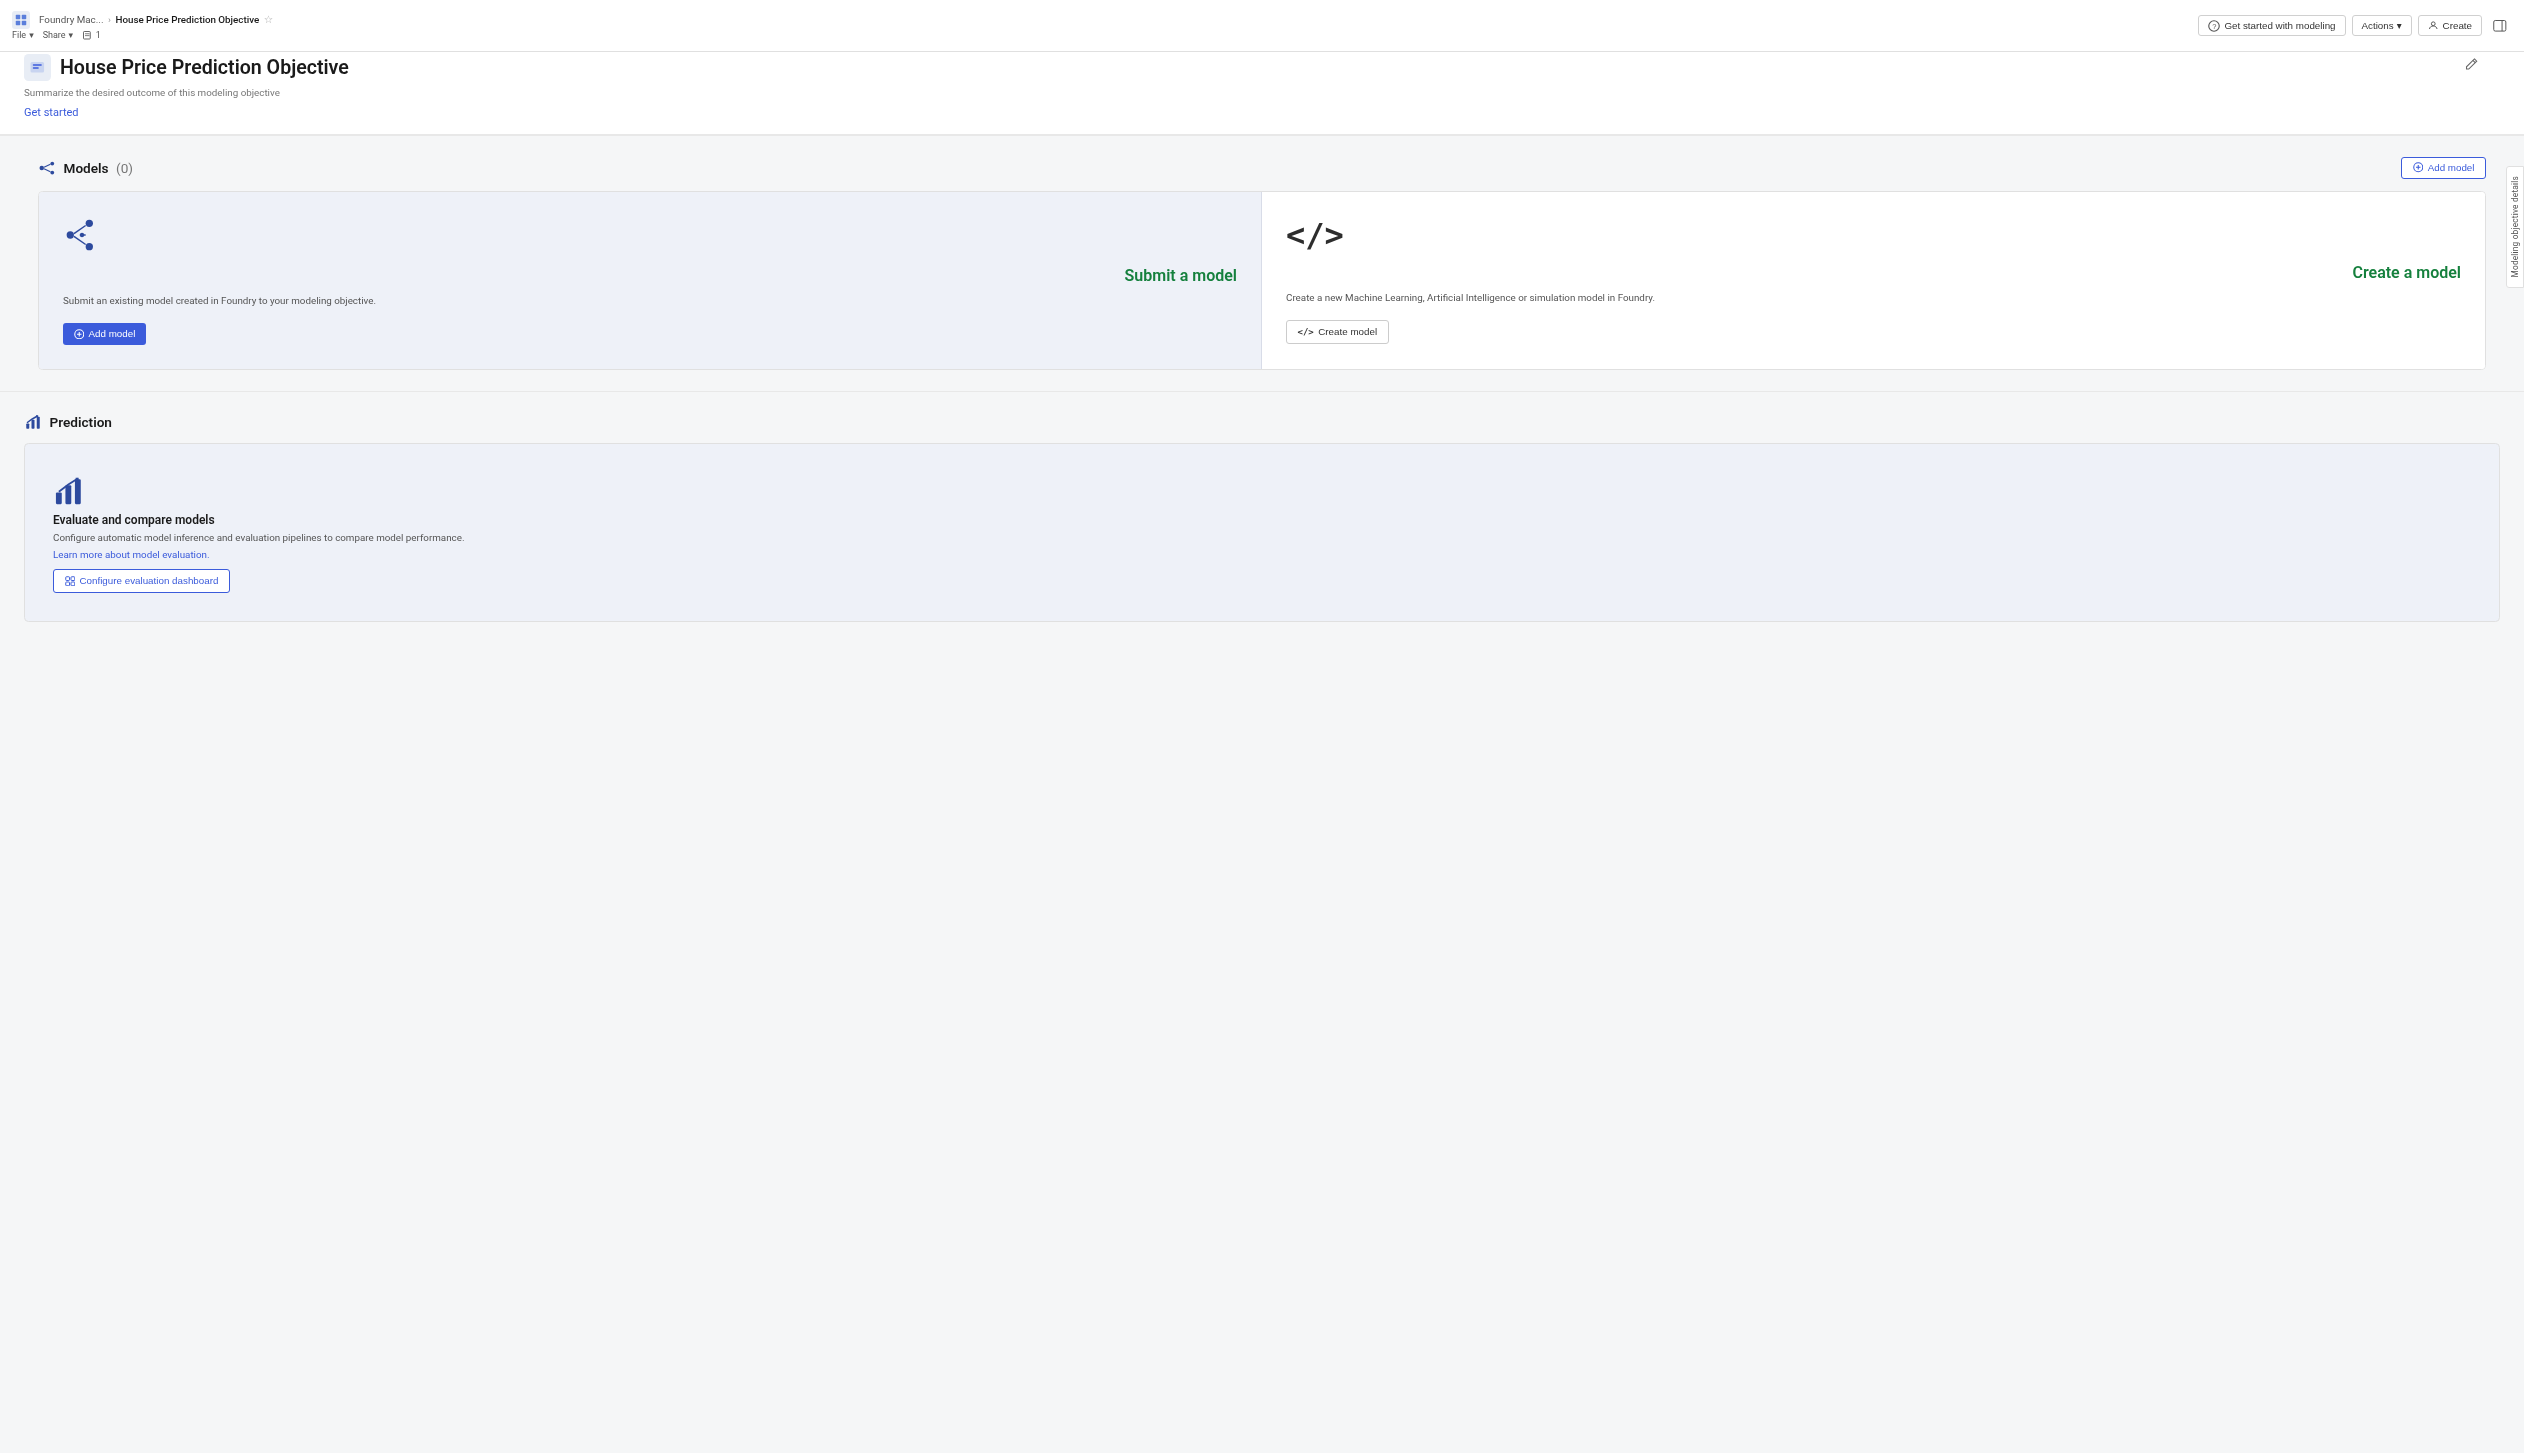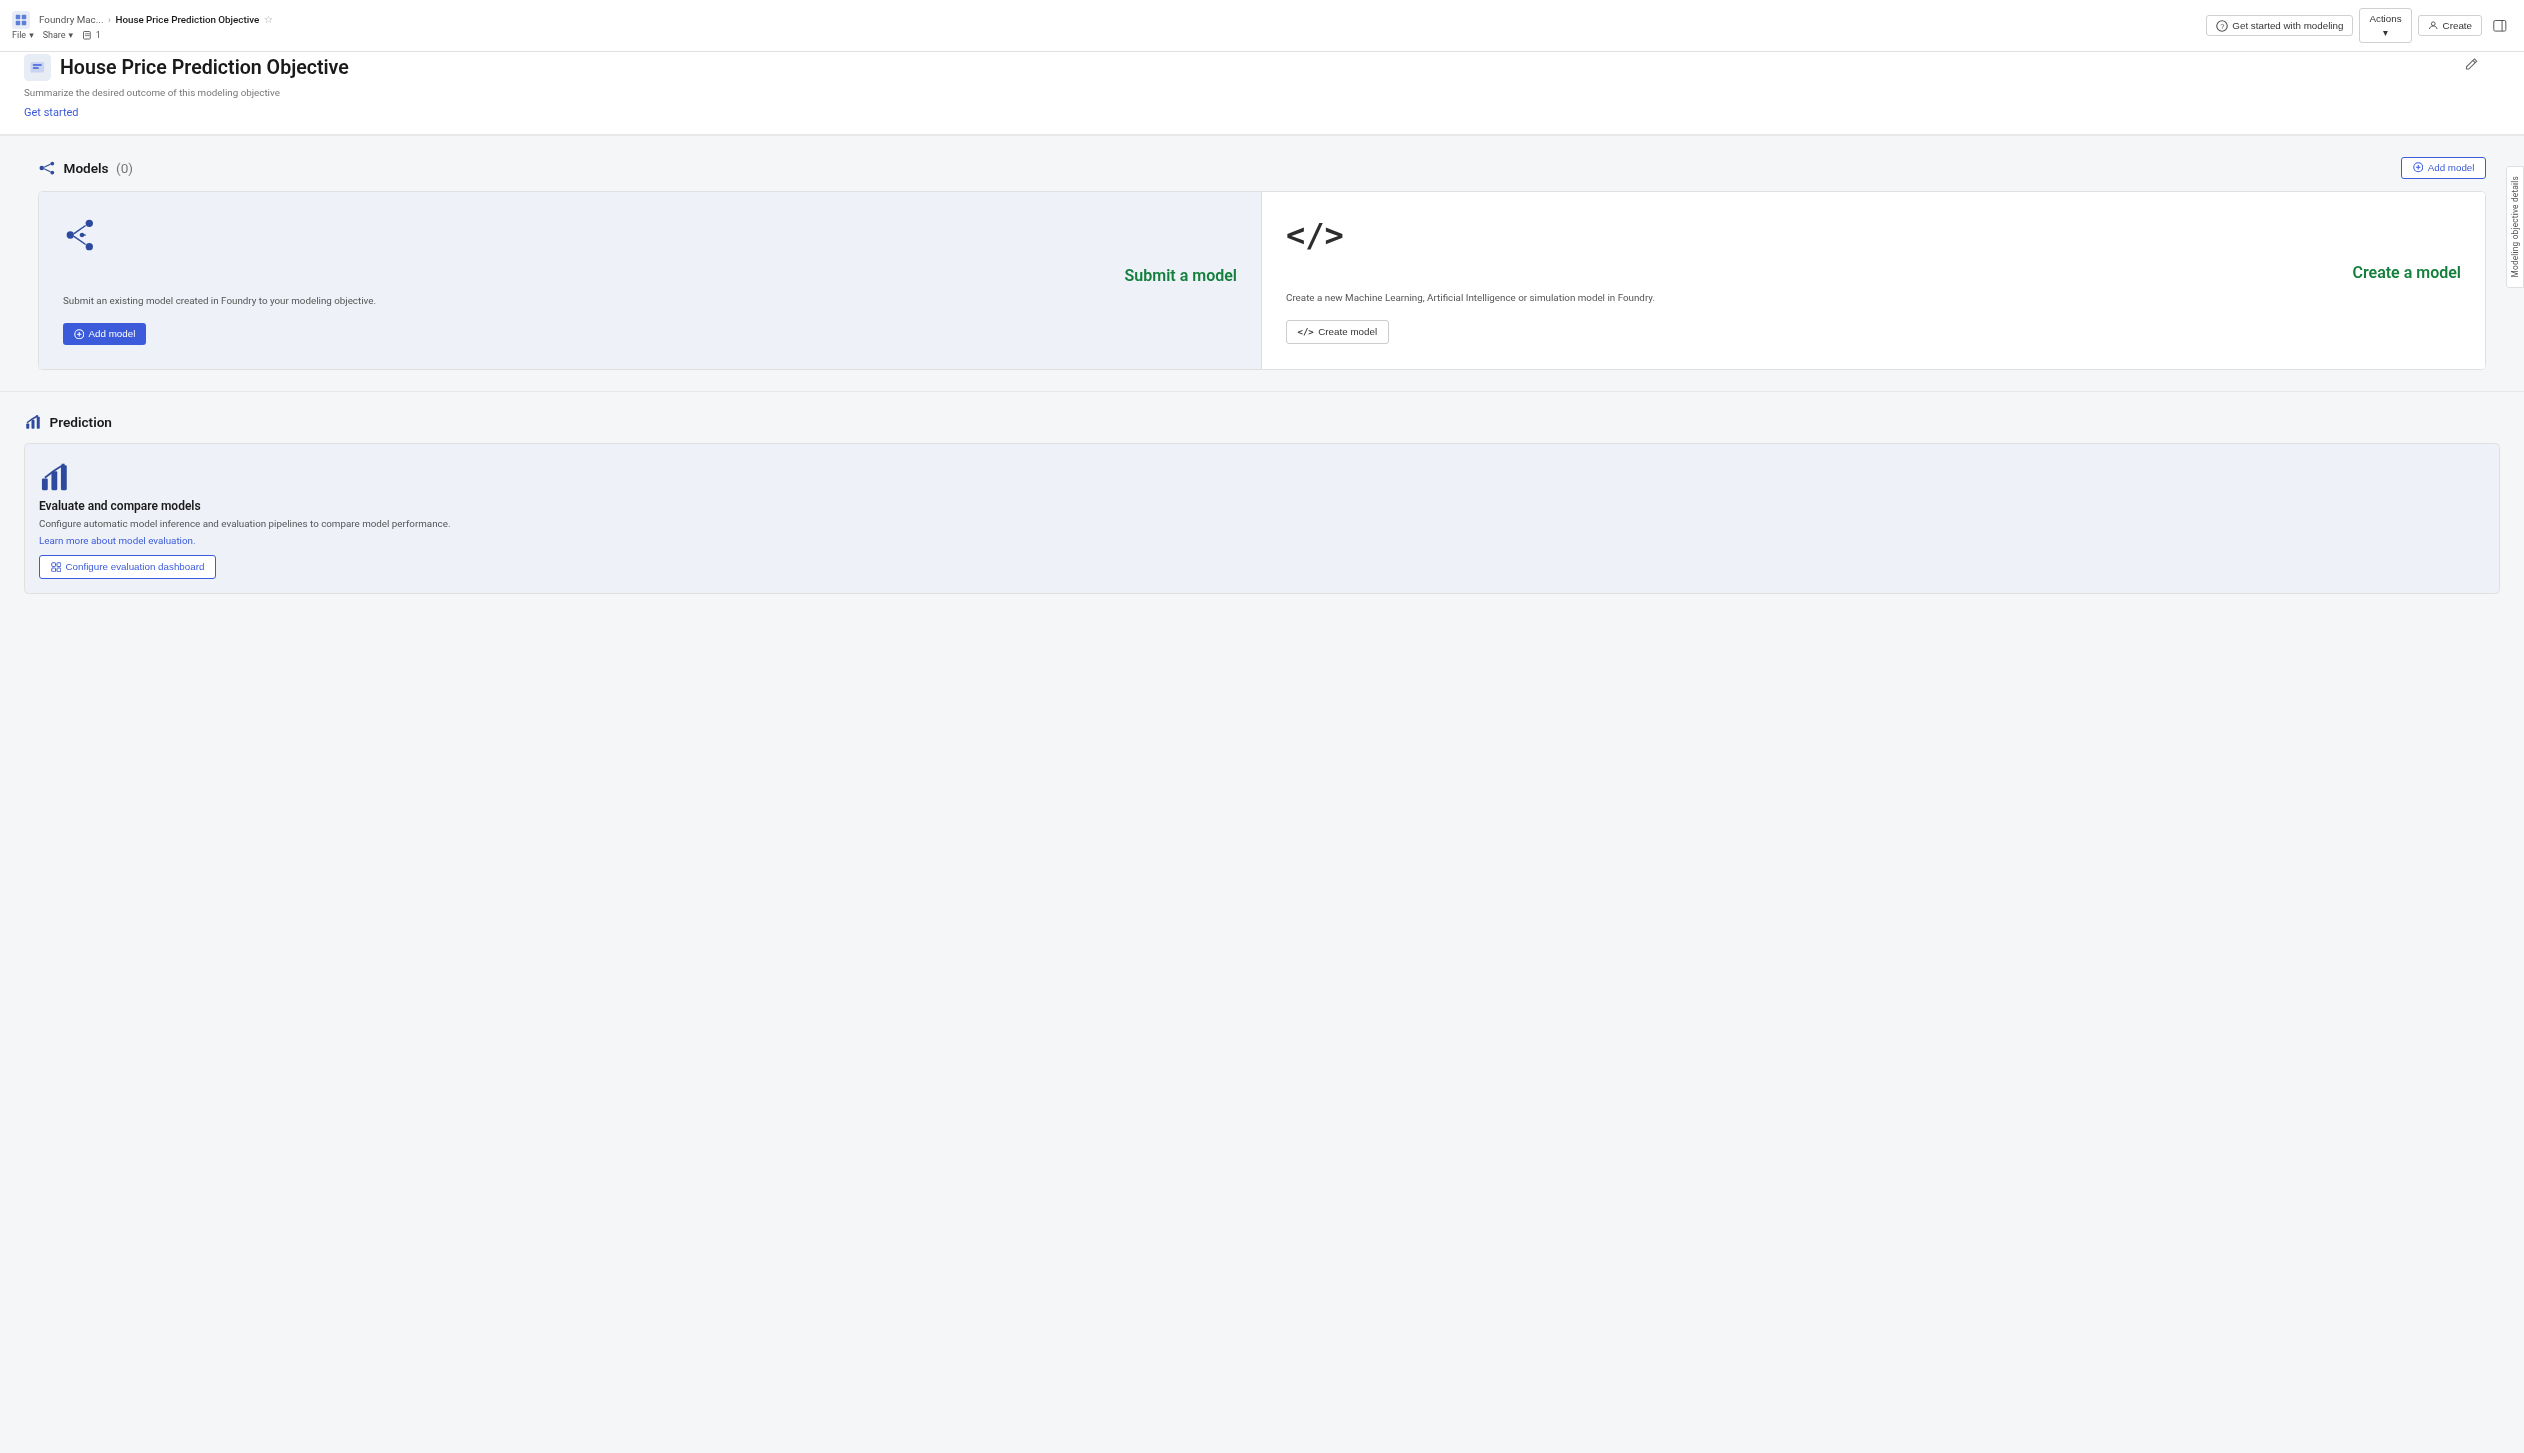--- a/index.html
+++ b/index.html
@@ -65,21 +65,20 @@
     }
     .btn-actions {
       display: flex; align-items: center; gap: 3px;
       background: #fff;
       border: 0.8px solid #d0d0d0;
       border-radius: 3px;
       padding: 3.8px 9px;
       font-size: 9.8px;
       color: #333;
       cursor: pointer;
-      flex-direction: column;
     }
     .btn-share {
       display: flex; align-items: center; gap: 4.5px;
       background: #fff;
       border: 0.8px solid #d0d0d0;
       border-radius: 3px;
       padding: 3.8px 9px;
       font-size: 9.8px;
       color: #333;
       cursor: pointer;
@@ -220,21 +219,21 @@
     
     .eval-section {
       padding: 21px 24px;
       background: #f5f6f7;
       border-top: 0.8px solid #e8e8e8;
     }
     .eval-card {
       background: #fff;
       border-radius: 4.5px;
       border: 0.8px solid #e0e0e0;
-      padding: 14px;
+      padding: 28px;
       background: #eef1f8;
     }
     .eval-title {
       font-size: 12px;
       font-weight: 600;
       margin-bottom: 4.5px;
     }
     .eval-desc {
       font-size: 9.8px;
       color: #555;

